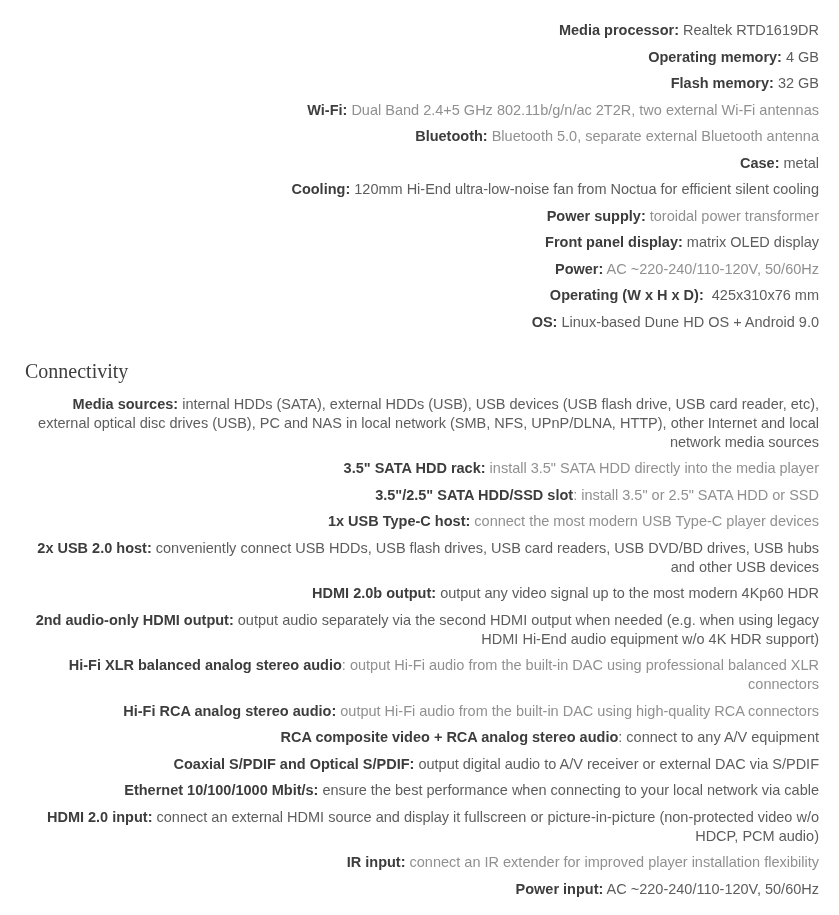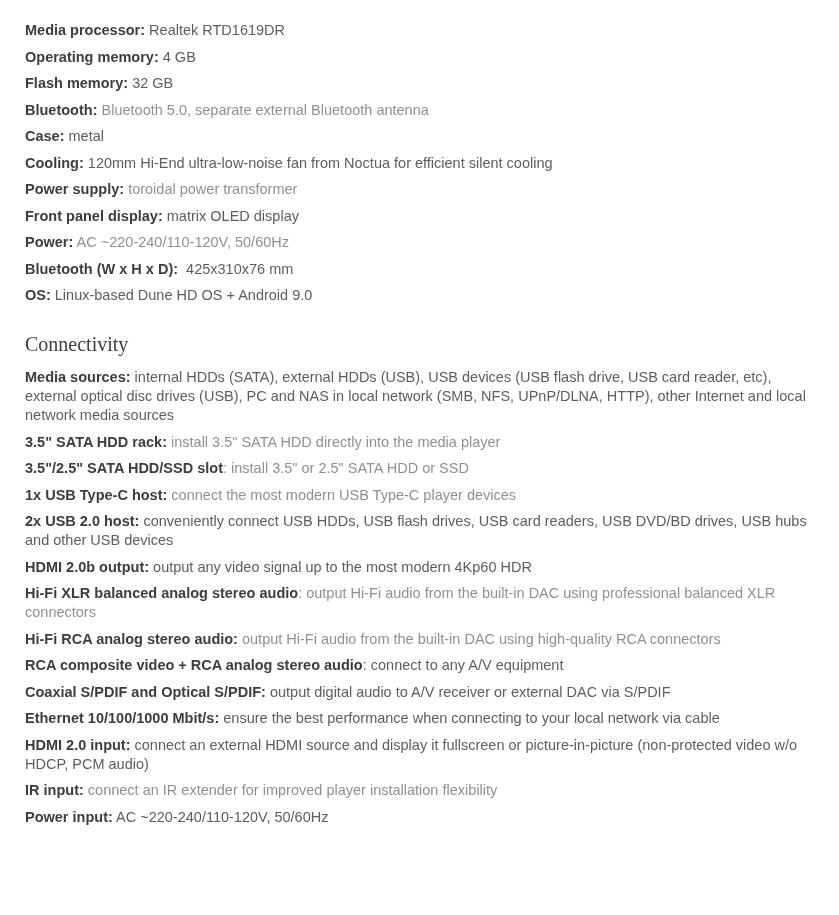--- a/index.html
+++ b/index.html
@@ -10,20 +10,21 @@
     padding: 21px 20px 20px 25px;
     background: #ffffff;
     font-family: "Liberation Sans", "DejaVu Sans", sans-serif;
   }
   p.spec {
     margin: 0 0 7.5px 0;
     font-size: 14.5px;
     line-height: 19px;
     white-space: pre-wrap;
     color: #5d5d5d;
+    text-align: right;
   }
   p.spec b.label {
     font-weight: 700;
     color: #3d3d3d;
   }
   p.spec span.value { color: #5d5d5d; }
   p.spec[data-tone="light"] span.value { color: #909090; }
   h2.section-heading {
     font-size: 20px;
     line-height: 26px;
@@ -35,39 +36,41 @@
 </style>
 </head>
 <body>
 
 <div class="page">
 
   <div>
     <p class="spec" data-tone="dark"><b class="label">Media processor:</b><span class="value"> Realtek RTD1619DR</span></p>
     <p class="spec" data-tone="dark"><b class="label">Operating memory:</b><span class="value"> 4 GB</span></p>
     <p class="spec" data-tone="dark"><b class="label">Flash memory:</b><span class="value"> 32 GB</span></p>
+    <p class="spec" data-tone="light"><b class="label">Wi-Fi:</b><span class="value"> Dual Band 2.4+5 GHz 802.11b/g/n/ac 2T2R, two external Wi-Fi antennas</span></p>
     <p class="spec" data-tone="light"><b class="label">Bluetooth:</b><span class="value"> Bluetooth 5.0, separate external Bluetooth antenna</span></p>
     <p class="spec" data-tone="dark"><b class="label">Case:</b><span class="value"> metal</span></p>
     <p class="spec" data-tone="dark"><b class="label">Cooling:</b><span class="value"> 120mm Hi-End ultra-low-noise fan from Noctua for efficient silent cooling</span></p>
     <p class="spec" data-tone="light"><b class="label">Power supply:</b><span class="value"> toroidal power transformer</span></p>
     <p class="spec" data-tone="dark"><b class="label">Front panel display:</b><span class="value"> matrix OLED display</span></p>
     <p class="spec" data-tone="light"><b class="label">Power:</b><span class="value"> AC ~220-240/110-120V, 50/60Hz</span></p>
-    <p class="spec" data-tone="dark"><b class="label">Bluetooth (W x H x D):</b><span class="value">  425x310x76 mm</span></p>
+    <p class="spec" data-tone="dark"><b class="label">Operating (W x H x D):</b><span class="value">  425x310x76 mm</span></p>
     <p class="spec" data-tone="dark"><b class="label">OS:</b><span class="value"> Linux-based Dune HD OS + Android 9.0</span></p>
   </div>
 
   <h2 class="section-heading">Connectivity</h2>
 
   <div>
     <p class="spec" data-tone="dark"><b class="label">Media sources:</b><span class="value"> internal HDDs (SATA), external HDDs (USB), USB devices (USB flash drive, USB card reader, etc), external optical disc drives (USB), PC and NAS in local network (SMB, NFS, UPnP/DLNA, HTTP), other Internet and local network media sources</span></p>
     <p class="spec" data-tone="light"><b class="label">3.5" SATA HDD rack:</b><span class="value"> install 3.5" SATA HDD directly into the media player</span></p>
     <p class="spec" data-tone="light"><b class="label">3.5"/2.5" SATA HDD/SSD slot</b><span class="value">: install 3.5" or 2.5" SATA HDD or SSD</span></p>
     <p class="spec" data-tone="light"><b class="label">1x USB Type-C host:</b><span class="value"> connect the most modern USB Type-C player devices</span></p>
     <p class="spec" data-tone="dark"><b class="label">2x USB 2.0 host:</b><span class="value"> conveniently connect USB HDDs, USB flash drives, USB card readers, USB DVD/BD drives, USB hubs and other USB devices</span></p>
     <p class="spec" data-tone="dark"><b class="label">HDMI 2.0b output:</b><span class="value"> output any video signal up to the most modern 4Kp60 HDR</span></p>
+    <p class="spec" data-tone="dark"><b class="label">2nd audio-only HDMI output:</b><span class="value"> output audio separately via the second HDMI output when needed (e.g. when using legacy HDMI Hi-End audio equipment w/o 4K HDR support)</span></p>
     <p class="spec" data-tone="light"><b class="label">Hi-Fi XLR balanced analog stereo audio</b><span class="value">: output Hi-Fi audio from the built-in DAC using professional balanced XLR connectors</span></p>
     <p class="spec" data-tone="light"><b class="label">Hi-Fi RCA analog stereo audio:</b><span class="value"> output Hi-Fi audio from the built-in DAC using high-quality RCA connectors</span></p>
     <p class="spec" data-tone="dark"><b class="label">RCA composite video + RCA analog stereo audio</b><span class="value">: connect to any A/V equipment</span></p>
     <p class="spec" data-tone="dark"><b class="label">Coaxial S/PDIF and Optical S/PDIF:</b><span class="value"> output digital audio to A/V receiver or external DAC via S/PDIF</span></p>
     <p class="spec" data-tone="dark"><b class="label">Ethernet 10/100/1000 Mbit/s:</b><span class="value"> ensure the best performance when connecting to your local network via cable</span></p>
     <p class="spec" data-tone="dark"><b class="label">HDMI 2.0 input:</b><span class="value"> connect an external HDMI source and display it fullscreen or picture-in-picture (non-protected video w/o HDCP, PCM audio)</span></p>
     <p class="spec" data-tone="light"><b class="label">IR input:</b><span class="value"> connect an IR extender for improved player installation flexibility</span></p>
     <p class="spec" data-tone="dark"><b class="label">Power input:</b><span class="value"> AC ~220-240/110-120V, 50/60Hz</span></p>
   </div>
 

